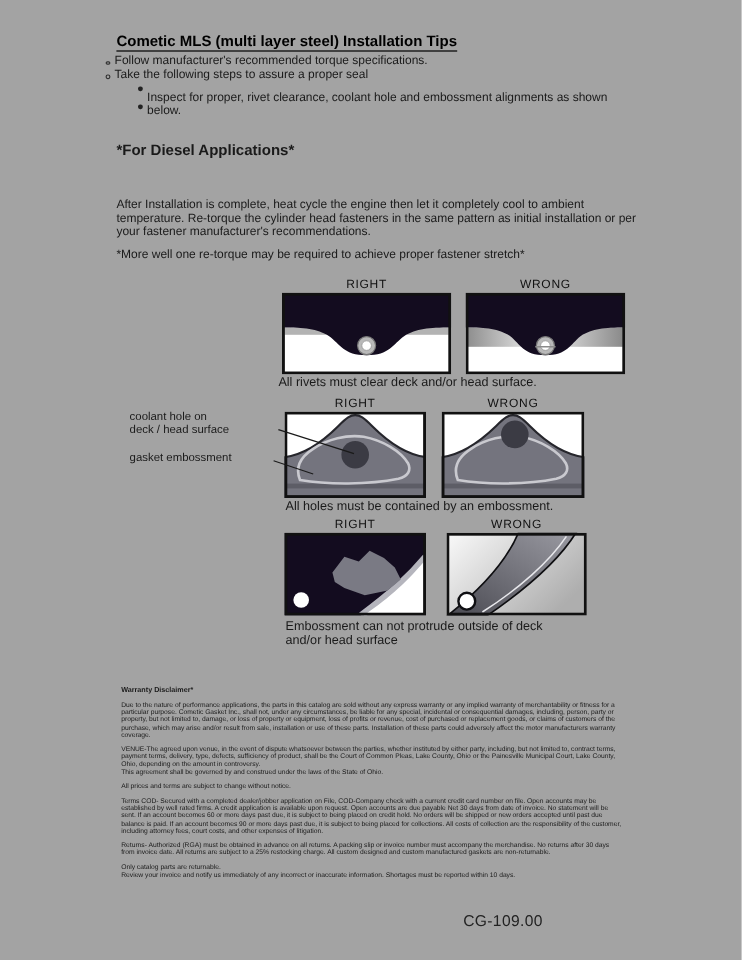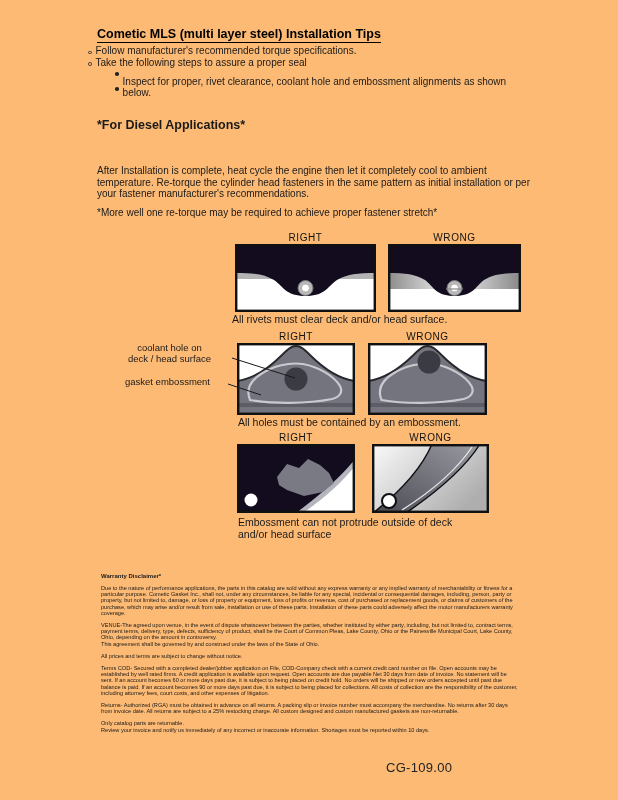--- a/index.html
+++ b/index.html
@@ -2,21 +2,21 @@
 <html style="--ink: #1a1a1a; --diagram-dark: #130c1f; --deck-gray: #b3b3b3; --surface-gray: #74747e; --hole-dark: #3b3b44; --embossment-light: #c9c9cf; --patch-gray: #7a7a84;"><head>
 <meta charset="utf-8">
 <style>
   :root{
     --ink:#1a1a1a; --diagram-dark:#130c1f; --deck-gray:#b3b3b3;
     --surface-gray:#74747e; --hole-dark:#3b3b44; --embossment-light:#c9c9cf;
     --patch-gray:#7a7a84;
   }
   *{margin:0;padding:0;box-sizing:border-box;}
   html,body{background:#e8e8e8;}
-  .page{position:relative;width:618px;height:800px;background:#fdba74;margin:0 auto;
+  .page{position:relative;width:618px;height:800px;background:#a3a3a3;margin:0 auto;
         font-family:"Liberation Sans",sans-serif;color:var(--ink);overflow:hidden;}
 
   .title{position:absolute;left:97px;top:27px;font-size:12.5px;font-weight:700;
          color:#000;border-bottom:1.6px solid #000;padding-bottom:1px;}
 
   .bullets{position:absolute;left:88px;top:45px;font-size:10px;line-height:11.6px;width:440px;}
   .bullet-row{display:flex;align-items:center;}
   .marker-circle{width:3.5px;height:3.5px;border:1px solid #333;border-radius:50%;
                  margin:3.5px 4px 0 0;flex:none;}
   .marker-dot{width:3.6px;height:3.6px;background:#222;border-radius:50%;
@@ -31,21 +31,21 @@
   .diag-col{display:flex;flex-direction:column;align-items:center;}
   .diag-label{font-size:10px;line-height:13px;letter-spacing:0.6px;color:#111;}
   .diag-col svg{display:block;}
   .row1{left:235px;top:231px;gap:12px;}
   .row2{left:237px;top:330px;gap:13px;}
   .row3{left:237px;top:431px;gap:17px;}
 
   .caption{position:absolute;font-size:10.5px;line-height:11.5px;white-space:pre-line;}
   .cap1{left:232px;top:314px;} .cap2{left:238px;top:417px;} .cap3{left:238px;top:517px;}
 
-  .side-label{position:absolute;text-align:center;font-size:9.5px;line-height:10.8px;
+  .side-label{position:absolute;text-align:left;font-size:9.5px;line-height:10.8px;
               white-space:pre-line;}
   .sl1{left:108px;top:343px;width:123px;}
   .sl2{left:108px;top:377px;width:119px;}
   .leader-overlay{position:absolute;left:0;top:0;pointer-events:none;}
 
   .legal{position:absolute;left:101px;top:573px;width:417px;}
   .legal-h{font-size:6px;font-weight:700;margin-bottom:6px;}
   .legal p{font-size:5.6px;line-height:6.2px;margin-bottom:6px;white-space:pre-line;}
 
   .footer-code{position:absolute;left:386px;top:760px;font-size:13px;letter-spacing:0.3px;color:#222;}

